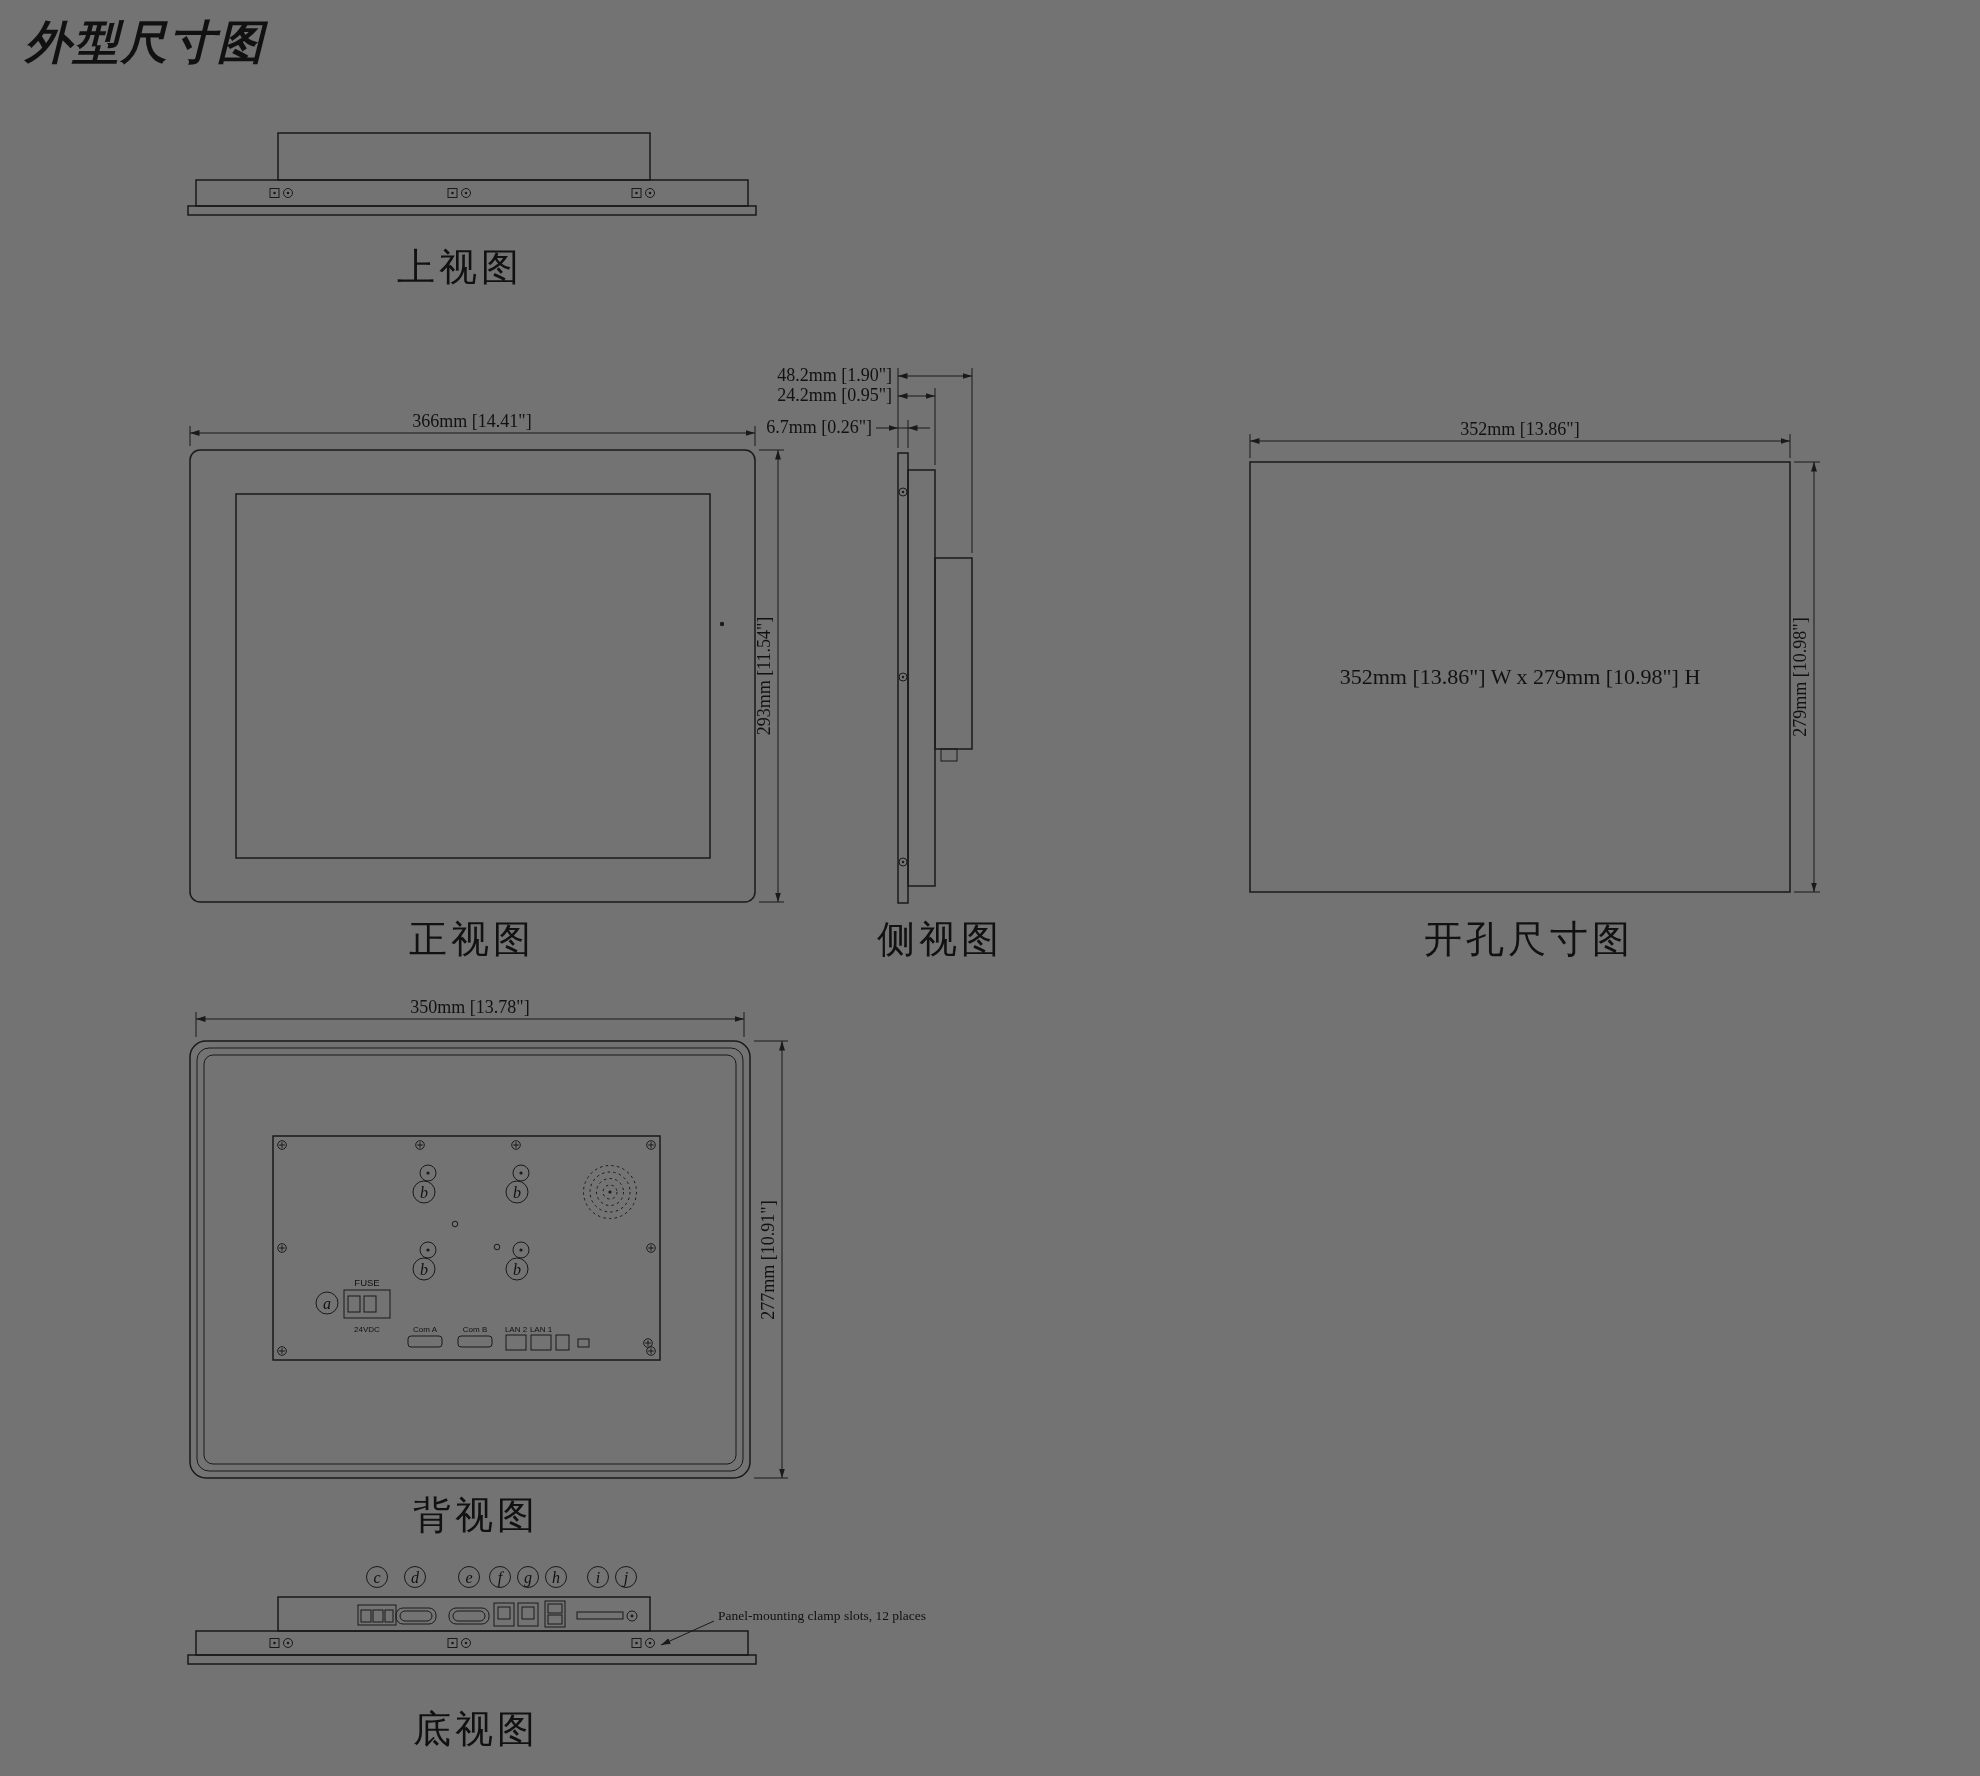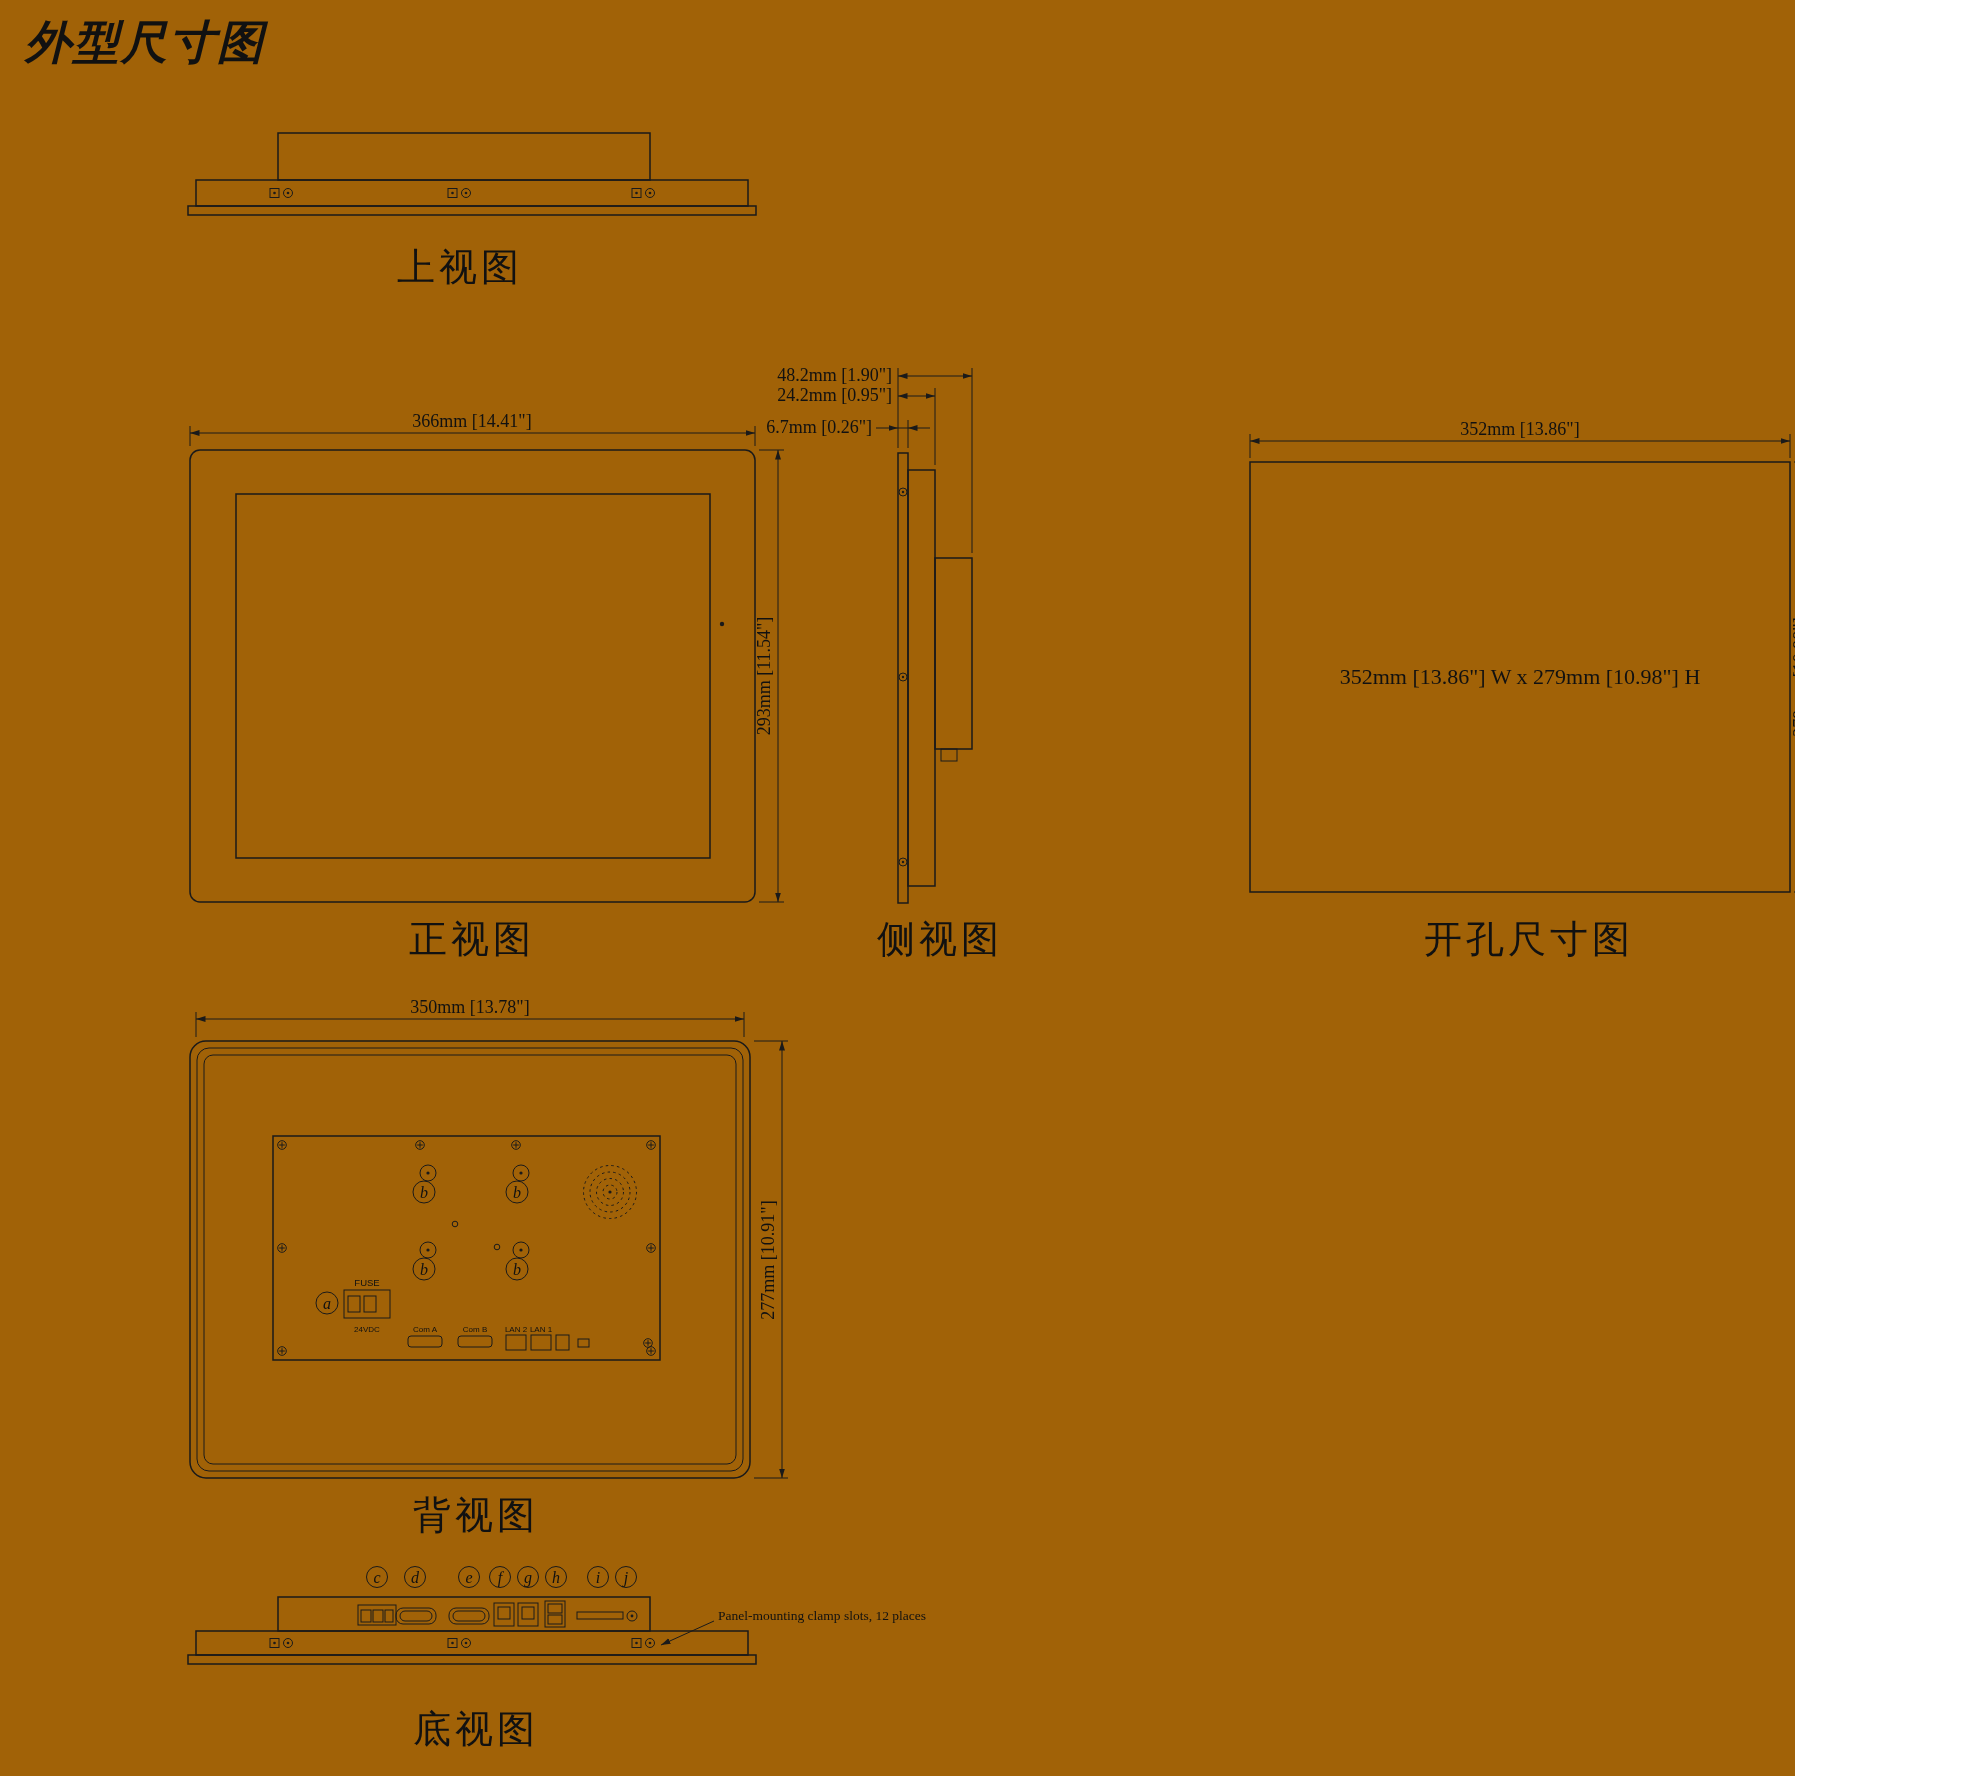--- a/index.html
+++ b/index.html
@@ -1,16 +1,16 @@
 <!DOCTYPE html>
 <html><head>
 <meta charset="utf-8">
 <style>
   html,body{margin:0;padding:0;background:#fff;}
-  .canvas{position:relative;width:1795px;height:1776px;background:#a16207;overflow:hidden;}
+  .canvas{position:relative;width:1980px;height:1776px;background:#737373;overflow:hidden;}
   svg{display:block;}
   .ol{fill:none;stroke:#1a1a1a;stroke-width:1.5;stroke-linejoin:miter;}
   .ol2{fill:none;stroke:#1a1a1a;stroke-width:1;}
   .dl{stroke:#1a1a1a;stroke-width:1;fill:none;}
   .fillDark{fill:#1a1a1a;stroke:none;}
   text{fill:#111;}
   .t-title{font:italic 700 46px "DejaVu Serif","Liberation Serif",serif;letter-spacing:2px;}
   .t-label{font:38px "DejaVu Serif","Liberation Serif",serif;letter-spacing:4px;}
   .t-dim{font:18px "Liberation Serif","DejaVu Serif",serif;}
   .t-center{font:22px "Liberation Serif","DejaVu Serif",serif;}

